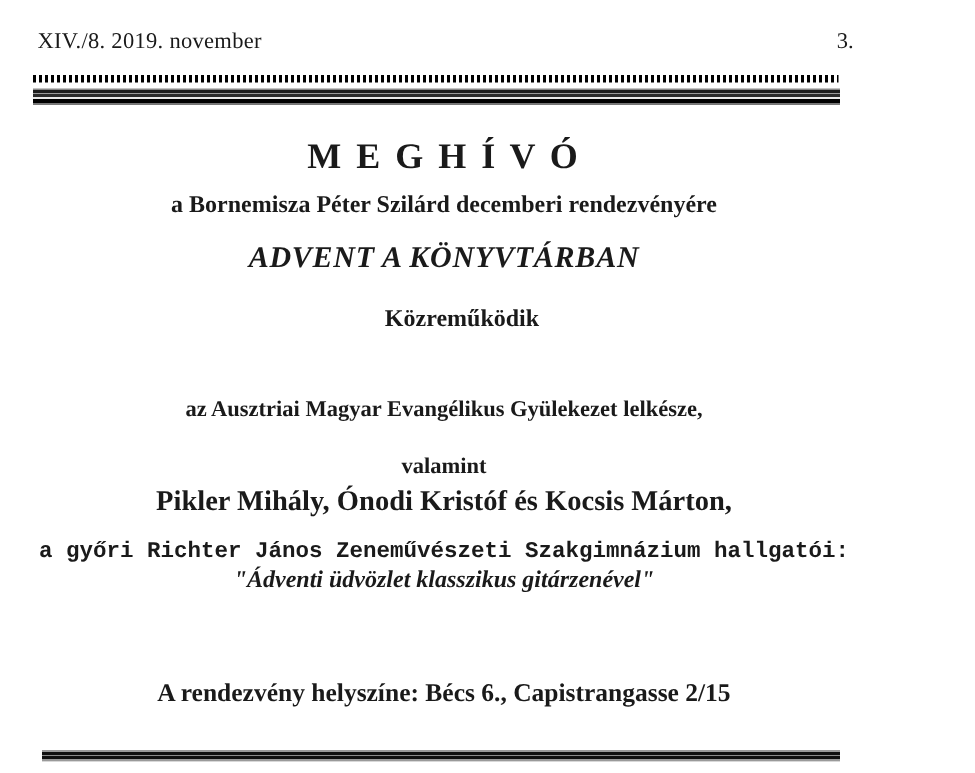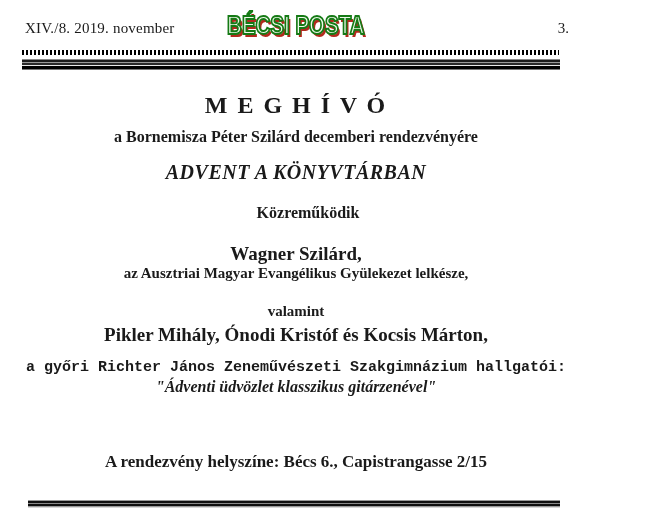--- a/index.html
+++ b/index.html
@@ -73,33 +73,29 @@
   .t-quote   {top:378px;font-size:16px;font-style:italic;}
   .t-date    {top:431px;font-size:17px;}
   .t-loc     {top:452px;font-size:17px;}
 </style>
 </head>
 <body>
 
 <div class="page">
 
   <div class="hdr-issue">XIV./8. 2019. november</div>
-  <div class="logo">
-    <span>BÉCSI POSTA</span>
-  </div>
   <div class="hdr-page">3.</div>
 
   <div class="rule-dotted"></div>
   <div class="rule-band-top"></div>
 
   <div class="line t-title">M E G H Í V Ó</div>
   <div class="line t-sub">a Bornemisza Péter Szilárd decemberi rendezvényére</div>
   <div class="line t-event">ADVENT A KÖNYVTÁRBAN</div>
   <div class="line t-kozrem">Közreműködik</div>
-  <div class="line t-wagner">Wagner Szilárd,</div>
   <div class="line t-wrole">az Ausztriai Magyar Evangélikus Gyülekezet lelkésze,</div>
   <div class="line t-valamint">valamint</div>
   <div class="line t-pikler">Pikler Mihály, Ónodi Kristóf és Kocsis Márton,</div>
   <div class="line t-prole">a győri Richter János Zeneművészeti Szakgimnázium hallgatói:</div>
   <div class="line t-quote">"Ádventi üdvözlet klasszikus gitárzenével"</div>
   <div class="line t-loc">A rendezvény helyszíne: Bécs 6., Capistrangasse 2/15</div>
 
   <div class="rule-band-bottom"></div>
 
 </div>

